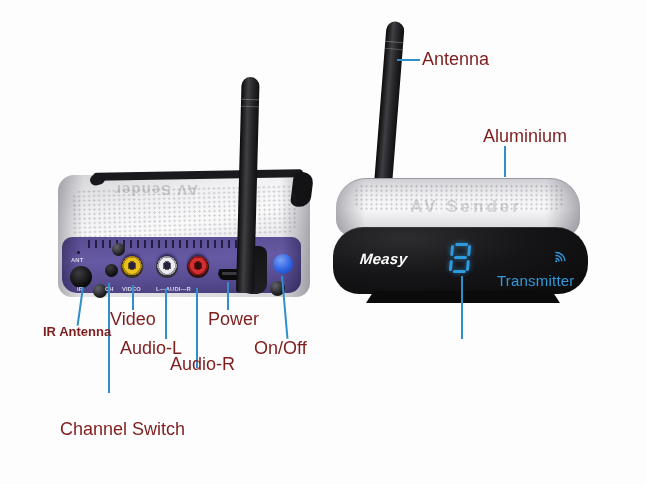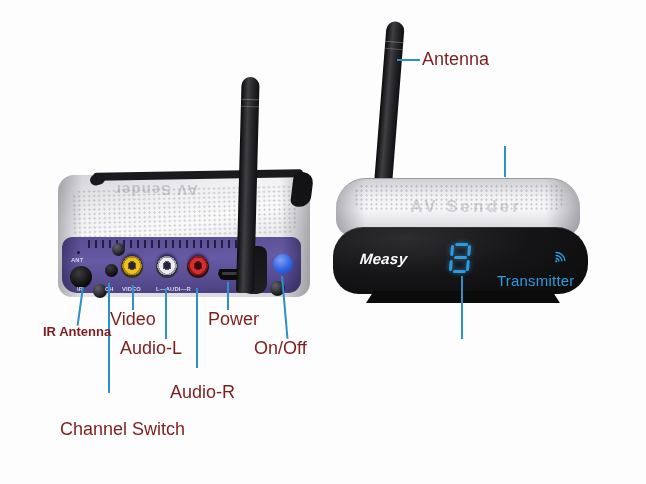--- a/index.html
+++ b/index.html
@@ -174,21 +174,22 @@
   <div class="lead v" style="left:461px;top:276px;height:63px;"></div>
   <div class="lead v" style="left:82px;top:287px;height:39px;transform:rotate(8deg);transform-origin:top center;"></div>
   <div class="lead v" style="left:108px;top:283px;height:110px;"></div>
   <div class="lead v" style="left:132px;top:285px;height:25px;"></div>
   <div class="lead v" style="left:165px;top:288px;height:51px;"></div>
   <div class="lead v" style="left:196px;top:288px;height:80px;"></div>
   <div class="lead v" style="left:227px;top:282px;height:28px;"></div>
   <div class="lead v" style="left:281px;top:276px;height:63px;transform:rotate(-5deg);transform-origin:top center;"></div>
 
   <div class="callout" style="left:422px;top:50px;">Antenna</div>
+  <div class="callout" style="left:483px;top:127px;">Aluminium</div>
   <div class="callout small" style="left:43px;top:325px;">IR Antenna</div>
   <div class="callout" style="left:110px;top:310px;">Video</div>
   <div class="callout" style="left:120px;top:339px;">Audio-L</div>
-  <div class="callout" style="left:170px;top:383px;">Audio-R</div>
+  <div class="callout" style="left:170px;top:355px;">Audio-R</div>
   <div class="callout" style="left:208px;top:310px;">Power</div>
   <div class="callout" style="left:254px;top:339px;">On/Off</div>
   <div class="callout" style="left:60px;top:394px;margin-top:26px;">Channel Switch</div>
 
 </div>
 
 </body></html>

